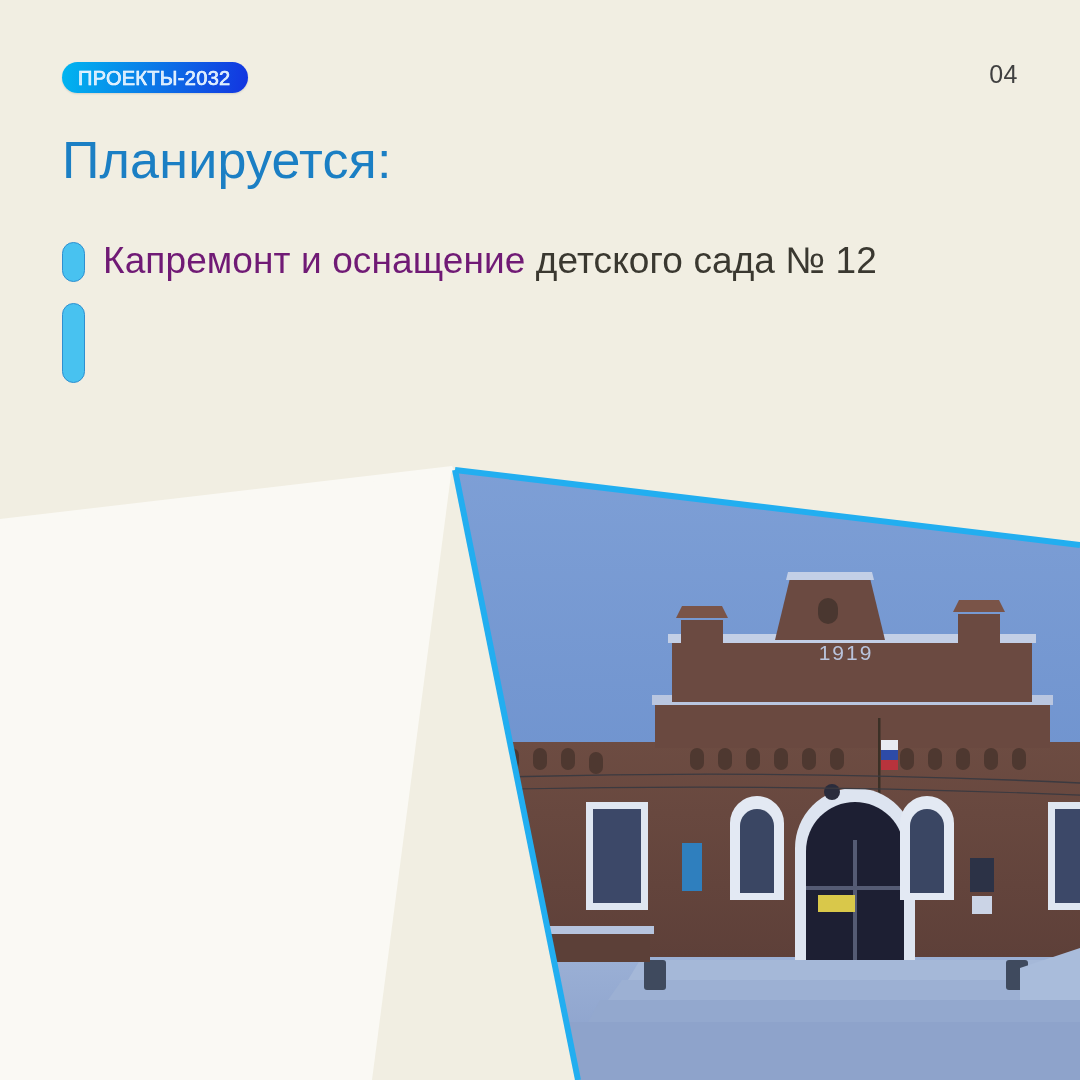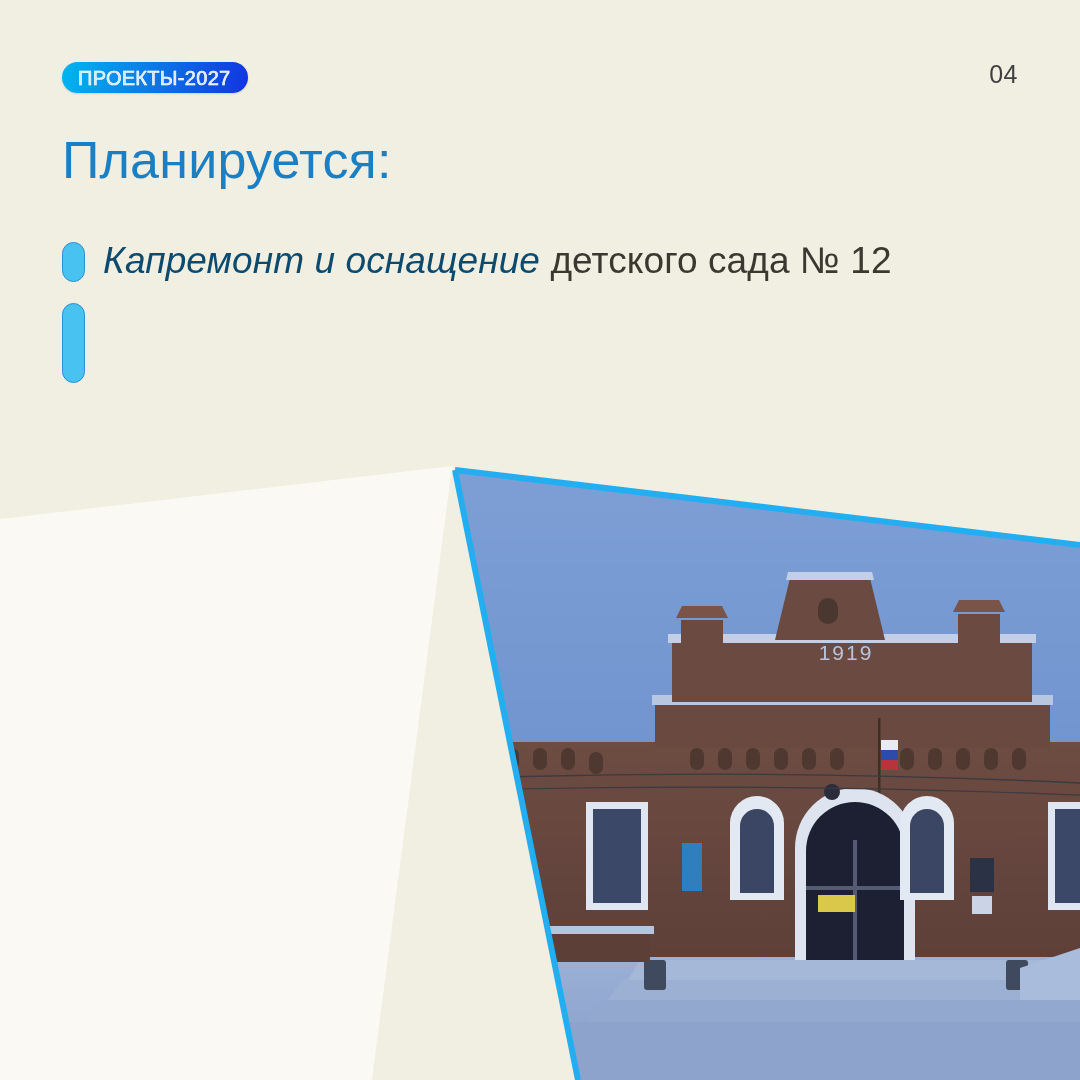--- a/index.html
+++ b/index.html
@@ -95,22 +95,21 @@
   .bullet-marker.short { height: 40px; }
   .bullet-marker.tall  { height: 80px; }
 
   .bullet-text {
     font-size: 37px;
     line-height: 1.27;
     color: #3A3830;
     letter-spacing: 0.1px;
   }
   .bullet-text .hl {
-    color: #0c4a6e;
-    font-style: italic;
+    color: #701a75;
   }
 
   
   .photo-wrap {
     position: absolute;
     left: 0;
     top: 0;
     width: 1080px;
     height: 1080px;
     pointer-events: none;
@@ -231,21 +230,21 @@
 
       <rect x="470" y="930" width="180" height="32" fill="#5C4038"></rect>
       <rect x="466" y="926" width="188" height="8" fill="#B6C4DE"></rect>
     </g>
 
     <polyline points="455,470 1080,545" stroke="#22AEF0" stroke-width="6" fill="none"></polyline>
     <polyline points="455,470 578,1080" stroke="#22AEF0" stroke-width="6" fill="none"></polyline>
   </svg>
 
   <div class="badge">
-    <span class="badge-text">ПРОЕКТЫ-2027</span>
+    <span class="badge-text">ПРОЕКТЫ-2032</span>
   </div>
 
   <div class="page-number">04</div>
 
   <div class="slide-title">Планируется:</div>
 
   <div class="bullets">
 
     <div class="bullet-row">
       <span class="bullet-marker short"></span>

